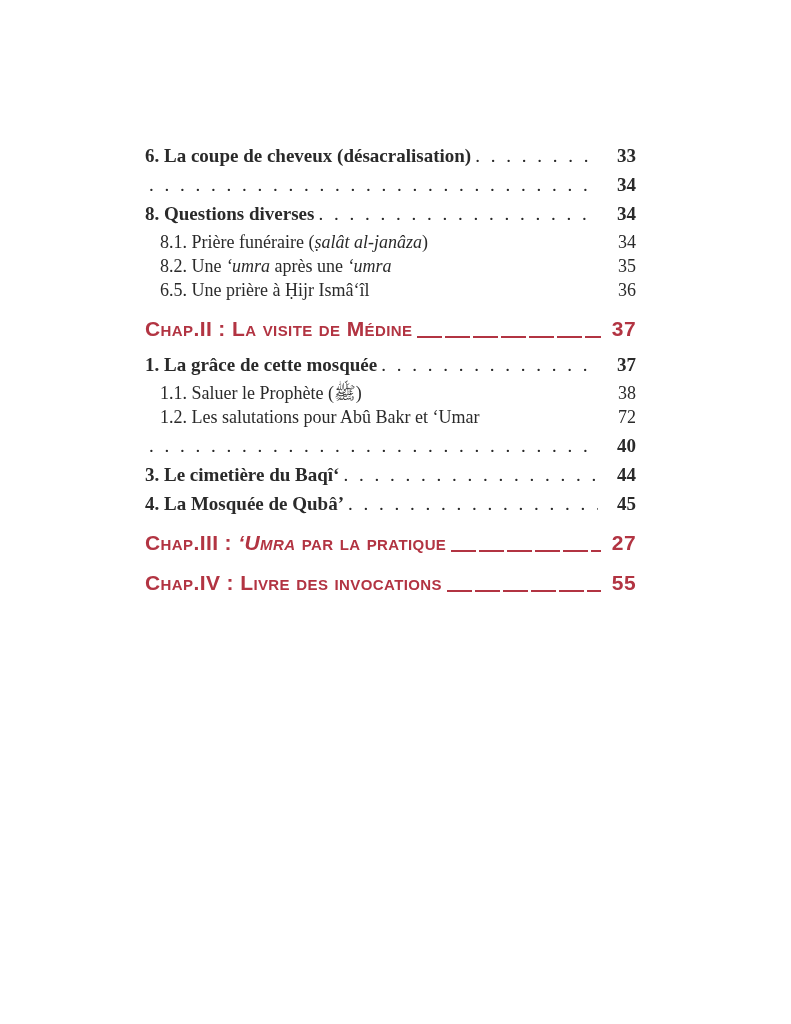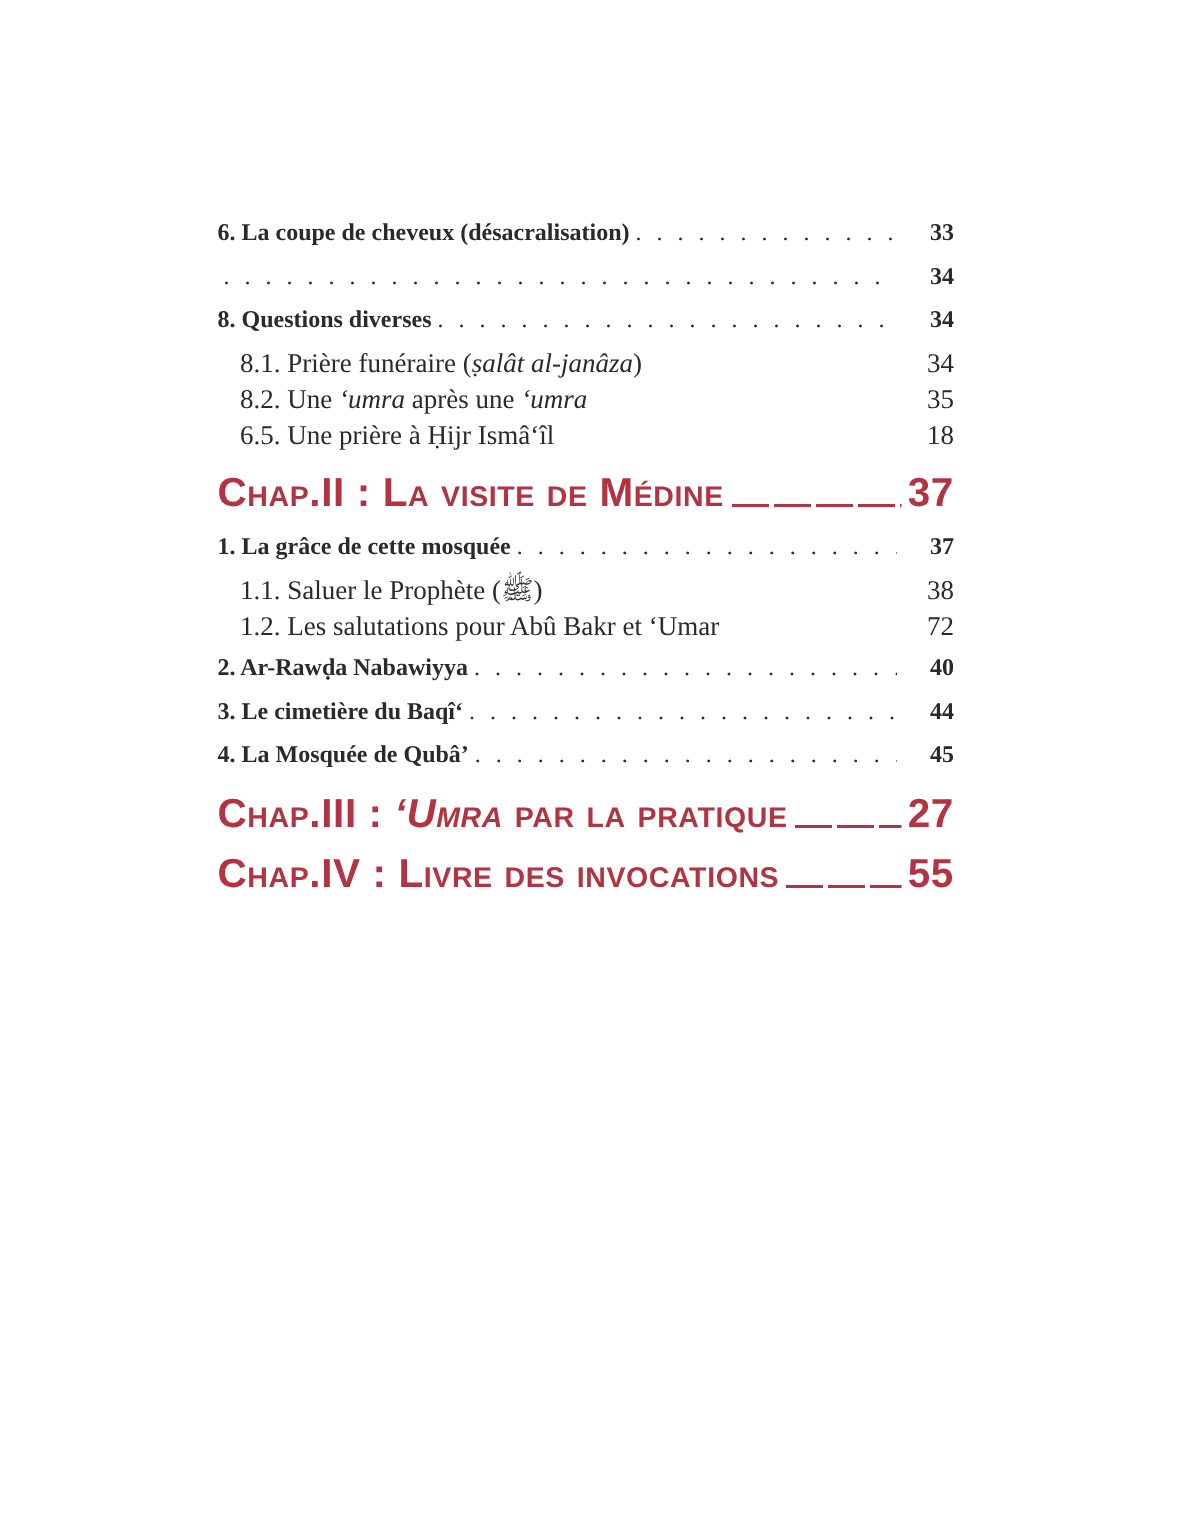--- a/index.html
+++ b/index.html
@@ -22,41 +22,41 @@
     top: 139px;
     width: 491px;
   }
   .row {
     display: flex;
     align-items: baseline;
   }
   
   .row.main {
     font-family: "Liberation Serif", "DejaVu Serif", serif;
-    font-size: 16px;
+    font-size: 19px;
     line-height: 24px;
     font-weight: bold;
     color: var(--text);
     margin: 5px 0 4px 0;
   }
   
   .row.sub {
     font-family: "Liberation Serif", "DejaVu Serif", serif;
     font-size: 18px;
     line-height: 24px;
     font-weight: normal;
     color: var(--text);
     padding-left: 15px;
   }
   
   .row.chapter {
     font-family: "Liberation Sans", "DejaVu Sans", sans-serif;
     font-variant: small-caps;
     font-weight: bold;
-    font-size: 27px;
+    font-size: 21px;
     line-height: 27px;
     letter-spacing: 0.4px;
     color: var(--accent);
     margin: 13px 0 11px 0;
     align-items: flex-end;
   }
   .label { white-space: nowrap; }
   .label i { font-style: italic; }
   .leader {
     flex: 1;
@@ -109,21 +109,21 @@
         <span class="page-num">34</span>
       </div>
       <div class="row sub">
         <span class="label"><span>8.2. Une </span><i>‘umra</i><span> après une </span><i>‘umra</i></span>
         <span class="spacer"></span>
         <span class="page-num">35</span>
       </div>
       <div class="row sub">
         <span class="label"><span>6.5. Une prière à Ḥijr Ismâ‘îl</span></span>
         <span class="spacer"></span>
-        <span class="page-num">18</span>
+        <span class="page-num">36</span>
       </div>
       <div class="row chapter">
         <span class="label"><span>Chap.II : La visite de Médine</span></span>
         <span class="rule"></span>
         <span class="page-num">37</span>
       </div>
       <div class="row main">
         <span class="label"><span>1. La grâce de cette mosquée</span></span>
         <span class="leader"></span>
         <span class="page-num">37</span>
@@ -132,21 +132,20 @@
         <span class="label"><span>1.1. Saluer le Prophète (ﷺ)</span></span>
         <span class="spacer"></span>
         <span class="page-num">38</span>
       </div>
       <div class="row sub">
         <span class="label"><span>1.2. Les salutations pour Abû Bakr et ‘Umar</span></span>
         <span class="spacer"></span>
         <span class="page-num">72</span>
       </div>
       <div class="row main">
-        <span class="label"><span>2. Ar-Rawḍa Nabawiyya</span></span>
         <span class="leader"></span>
         <span class="page-num">40</span>
       </div>
       <div class="row main">
         <span class="label"><span>3. Le cimetière du Baqî‘</span></span>
         <span class="leader"></span>
         <span class="page-num">44</span>
       </div>
       <div class="row main">
         <span class="label"><span>4. La Mosquée de Qubâ’</span></span>

